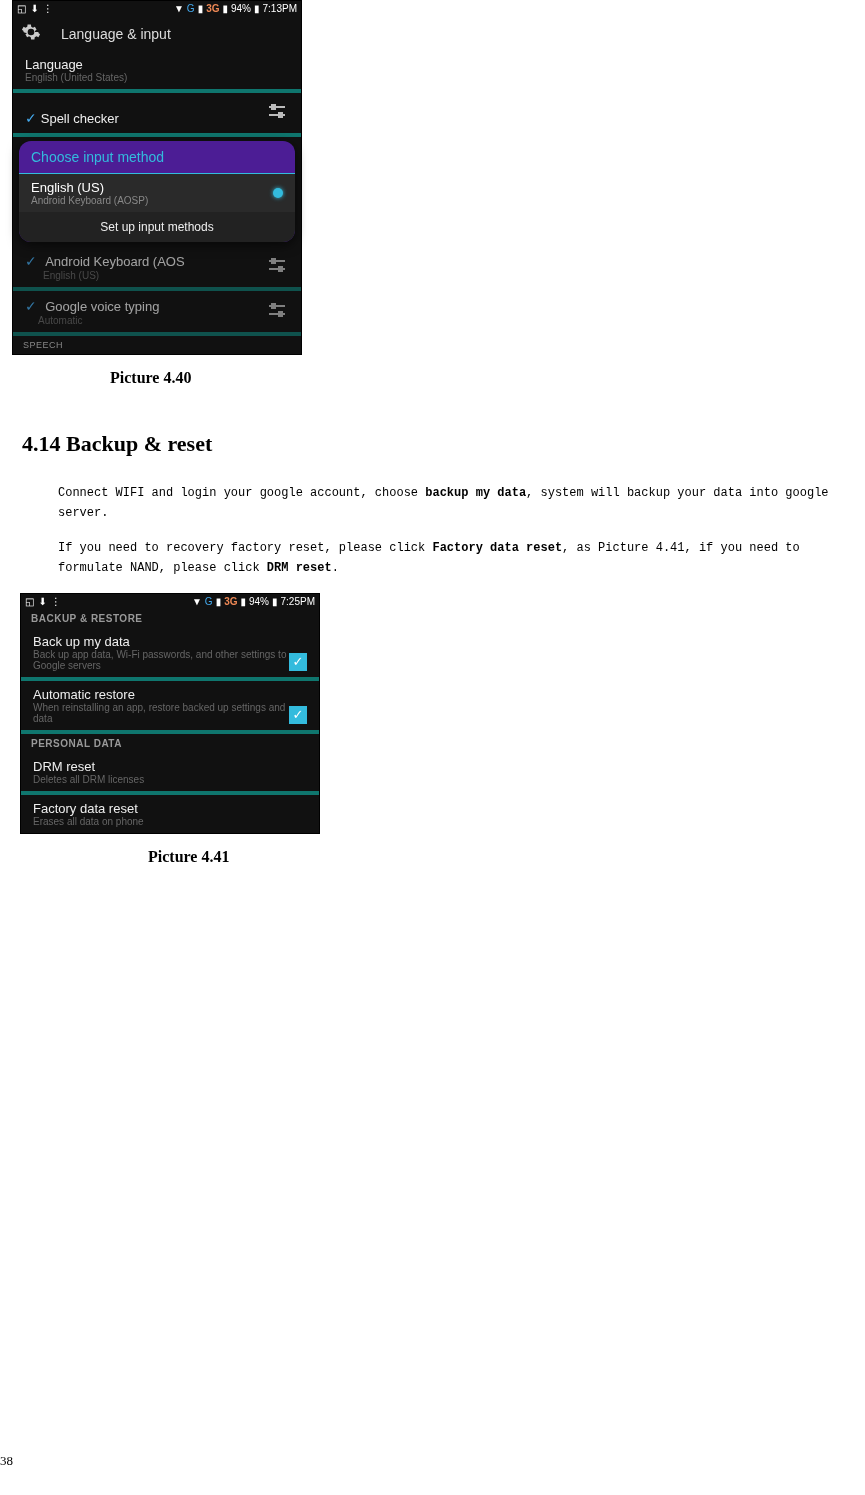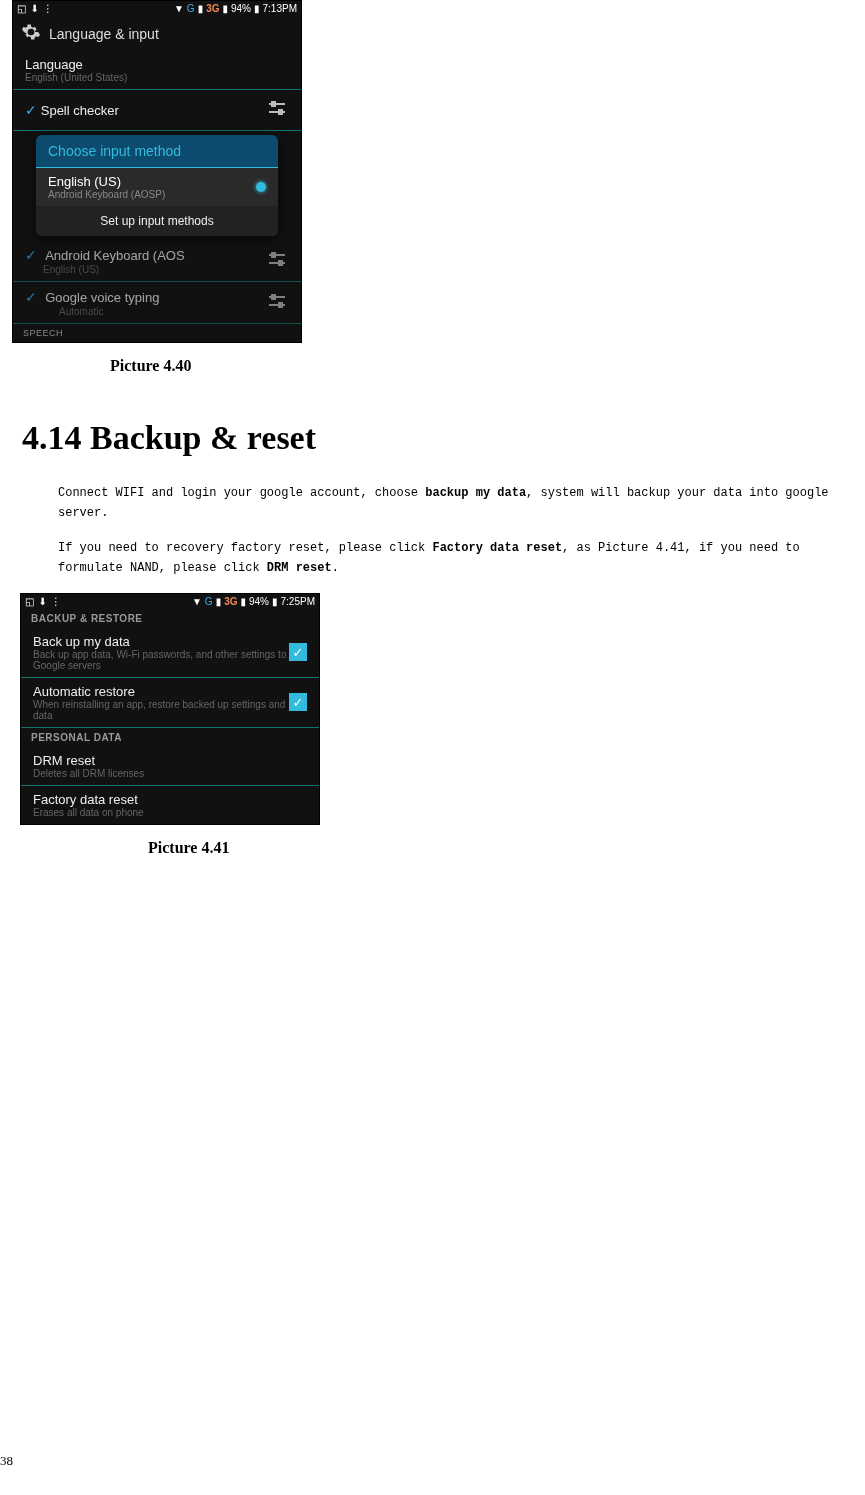--- a/index.html
+++ b/index.html
@@ -27,41 +27,41 @@
       font-size: 10px;
       font-family: Arial, sans-serif;
     }
     .status-left { display: flex; gap: 4px; align-items: center; }
     .status-right { display: flex; gap: 3px; align-items: center; }
     .status-right .g { color: #4ae; }
     .status-right .threeg { color: #e85; font-weight: bold; }
     .header-bar {
       display: flex;
       align-items: center;
-      gap: 8px;
+      gap: 20px;
       padding: 6px 8px;
       color: #ddd;
       font-size: 14px;
       font-family: Arial, sans-serif;
     }
     .gear-icon svg { width: 20px; height: 20px; }
     .row {
       padding: 6px 12px;
-      border-bottom: 1px solid #0f766e;
+      border-bottom: 4px solid #0f766e;
       font-family: Arial, sans-serif;
     }
     .row-title { color: #eee; font-size: 13px; }
     .row-sub { color: #666; font-size: 10px; }
-    .row-flex { display: flex; align-items: center; justify-content: space-between; }
+    .row-flex { display: flex; align-items: flex-end; justify-content: space-between; }
     .check { color: #4ae; font-size: 14px; margin-right: 4px; }
     .slider-icon svg { width: 24px; height: 24px; }
     .dialog {
-      margin: 4px 23px;
-      background: #0c4a6e;
-      border-radius: 6px;
+      margin: 4px 6px;
+      background: #4c1d95;
+      border-radius: 12px;
       overflow: hidden;
       box-shadow: 0 3px 12px rgba(0,0,0,.6);
     }
     .dialog-header {
       color: #3bd;
       padding: 8px 12px;
       font-size: 14px;
       border-bottom: 1px solid #3bd;
       font-family: Arial, sans-serif;
     }
@@ -91,21 +91,21 @@
       padding: 4px 10px;
       letter-spacing: .5px;
       font-family: Arial, sans-serif;
     }
     .caption {
       font-weight: bold;
       font-size: 16px;
       margin: 14px 0 0 110px;
     }
     .section-heading {
-      font-size: 34px;
+      font-size: 22px;
       font-weight: bold;
       margin: 44px 8px 26px 22px;
     }
     .para {
       font-size: 12px;
       margin: 0 18px 14px 58px;
       line-height: 1.7;
       font-family: Liberation Mono, monospace;
     }
     .bold { font-weight: bold; }
@@ -207,21 +207,21 @@
             <rect x="7" y="6" width="3" height="4" fill="#bbb"></rect>
             <rect x="14" y="14" width="3" height="4" fill="#bbb"></rect>
           </g>
         </svg>
     </span>
   </div>
   <div class="row row-flex dim-row">
     <div>
       <span class="check">✓</span>
       <span class="row-title">Google voice typing</span>
-      <div class="row-sub" style="margin-left:34px">Automatic</div>
+      <div class="row-sub" style="margin-left:13px">Automatic</div>
     </div>
     <span class="slider-icon">
       <svg viewBox="0 0 24 24">
           <g stroke="#bbb" stroke-width="2">
             <line x1="4" y1="8" x2="20" y2="8"></line>
             <line x1="4" y1="16" x2="20" y2="16"></line>
             <rect x="7" y="6" width="3" height="4" fill="#bbb"></rect>
             <rect x="14" y="14" width="3" height="4" fill="#bbb"></rect>
           </g>
         </svg>

